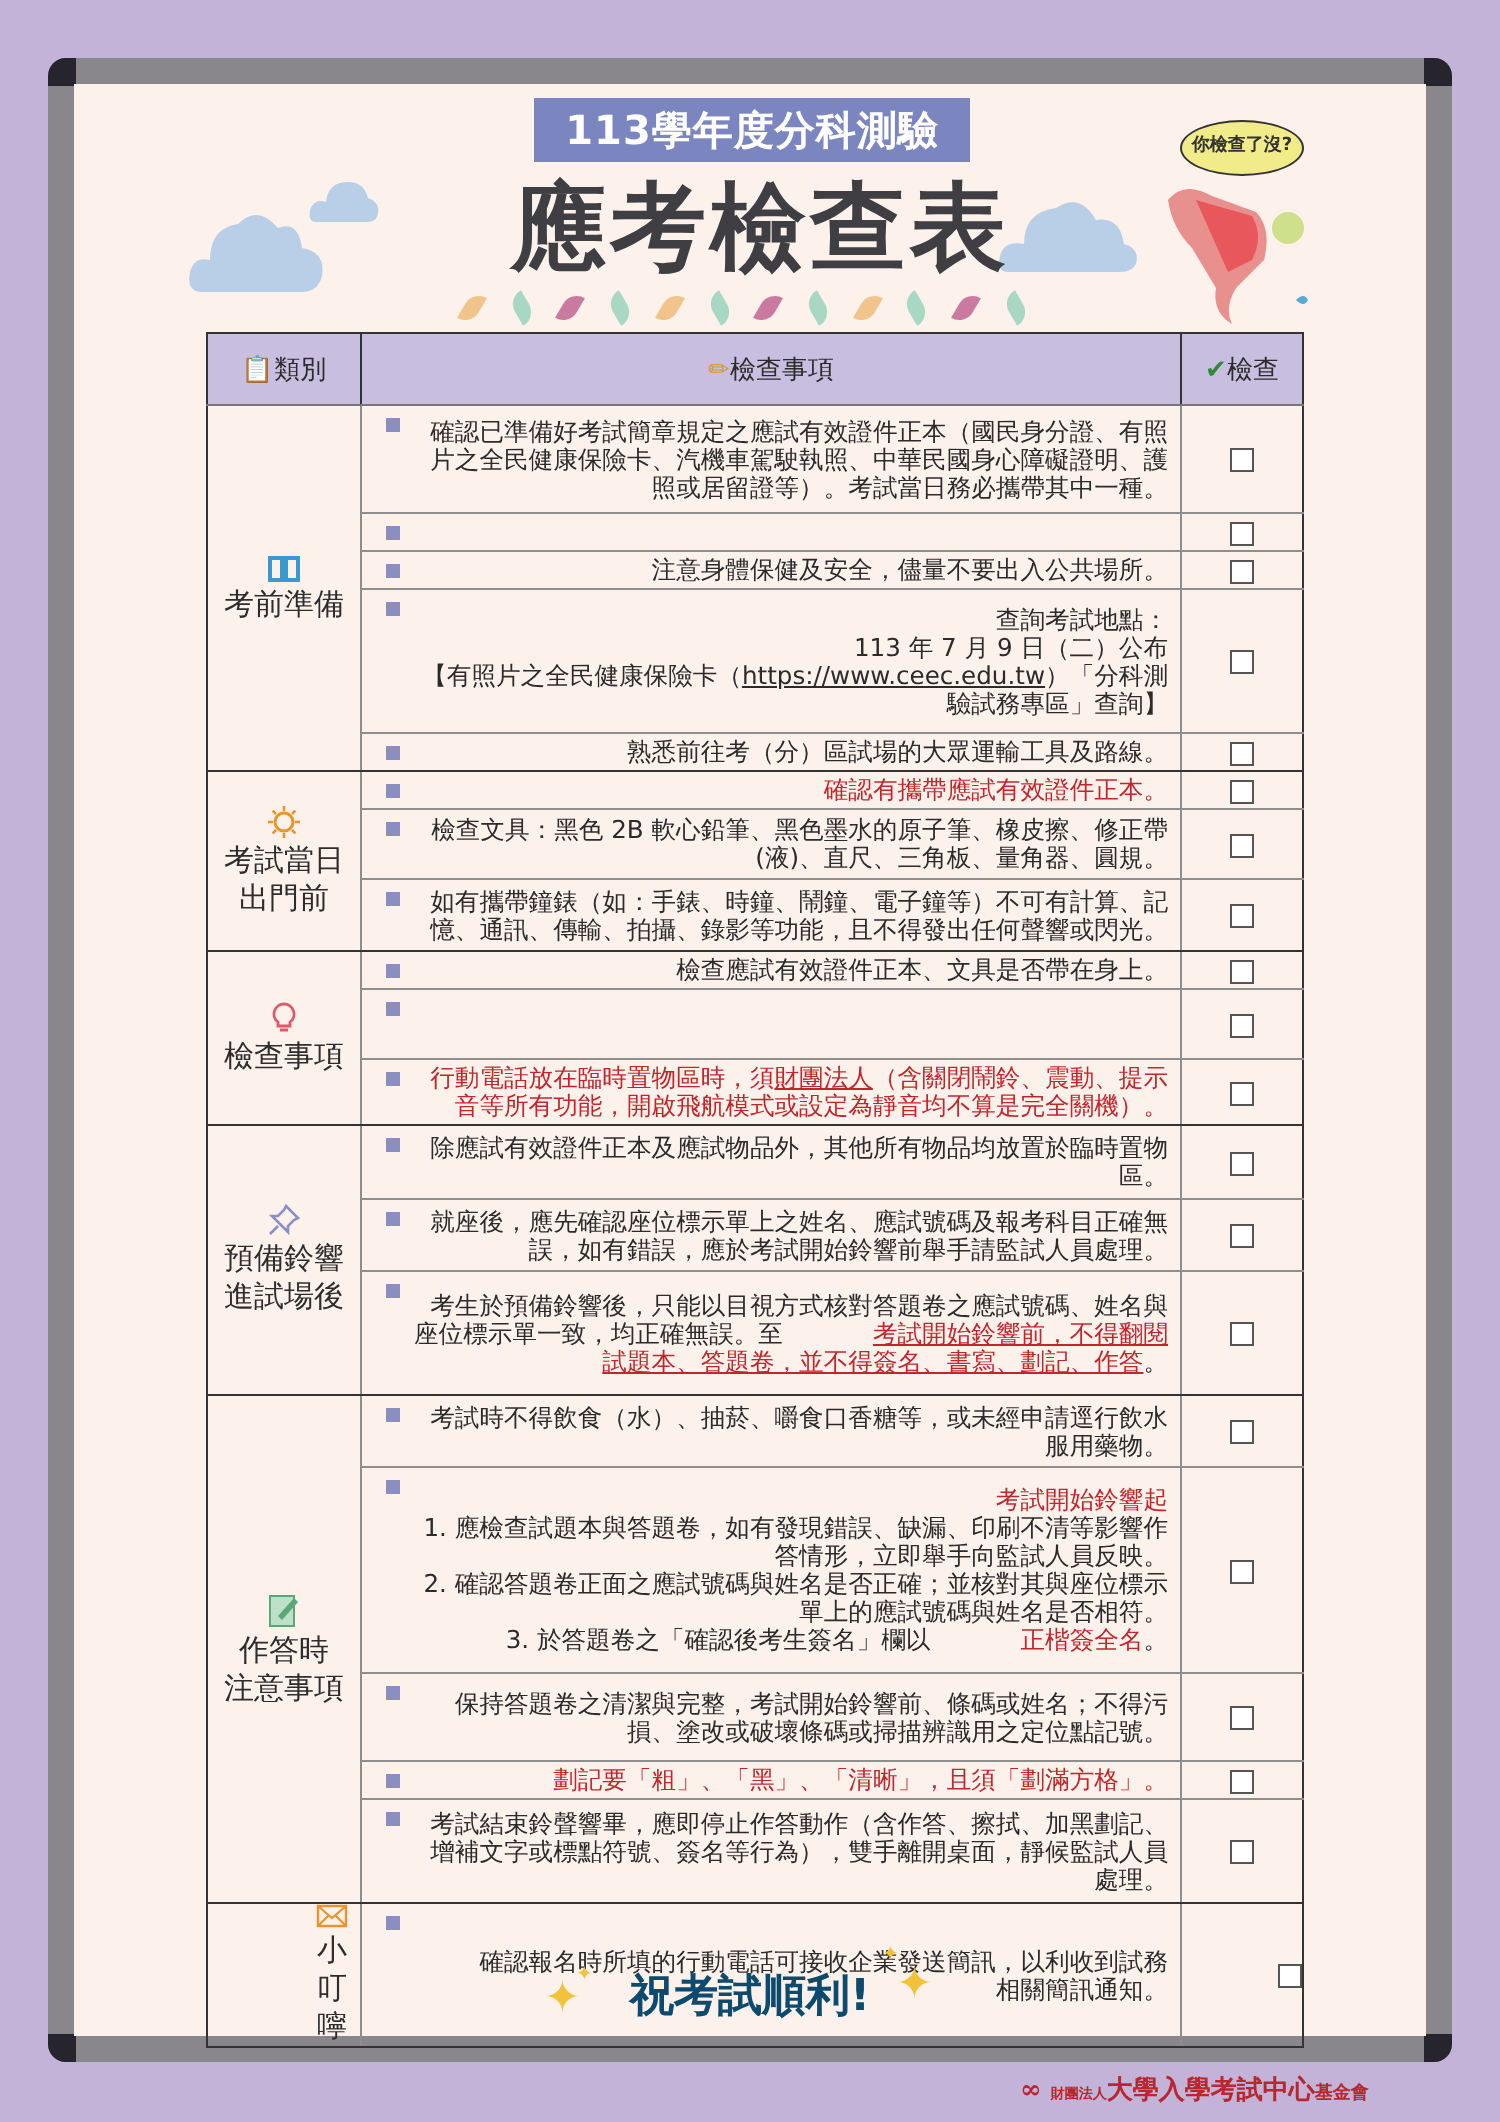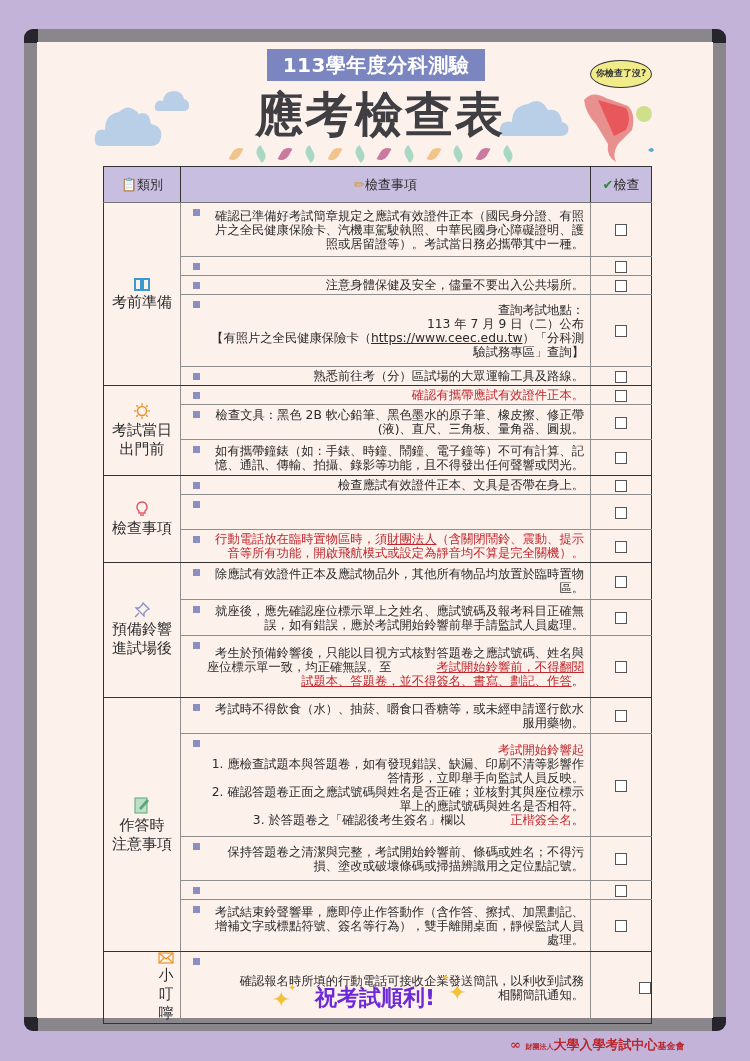--- a/index.html
+++ b/index.html
@@ -28,21 +28,21 @@
   td.item { padding: 1px 6px 1px 26px; line-height: 14px; position: relative; text-align: right; }
   td.item .bullet { position: absolute; left: 12px; top: 6px; width: 7px; height: 7px; background: #8a8fc0; }
   td.chk { text-align: center; border-right: 1.5px solid #333; }
   .box { display: inline-block; width: 12px; height: 12px; border: 1px solid #555; background: #fff; vertical-align: middle; }
   .red { color: #c0272d; margin-left: 45px; }
   .u { text-decoration: underline; }
   .num { display: block; padding-left: 16px; text-indent: -14px; margin-left: -6px; }
   .caticon { display: block; margin: 0 auto 2px; }
   tr.last td { border-bottom: 1.5px solid #333; padding-left: 48px; }
 
-  .wish { position: absolute; left: 270px; top: 983px; width: 210px; text-align: center; font-size: 22px; font-weight: bold; color: #6d28d9; }
+  .wish { position: absolute; left: 270px; top: 983px; width: 210px; text-align: center; font-size: 22px; font-weight: bold; color: #0c4a6e; }
   .spark { position: absolute; color: #f2c23a; }
   .logo { position: absolute; left: 510px; top: 1036px; font-size: 13px; color: #b8272f; font-weight: bold; font-family: "DejaVu Serif", serif; white-space: nowrap; }
 </style>
 </head>
 <body>
 
 <div class="board">
   <div class="cap tl"></div>
   <div class="cap tr"></div>
   <div class="cap bl"></div>
@@ -223,21 +223,21 @@
         <span class="num">2. 確認答題卷正面之應試號碼與姓名是否正確；並核對其與座位標示單上的應試號碼與姓名是否相符。</span>
         <span class="num"><span>3. 於答題卷之「確認後考生簽名」欄以</span><span class="red">正楷簽全名</span><span>。</span></span>
       </td>
       <td class="chk"><span class="box"></span></td>
     </tr>
     <tr style="height:44px">
       <td class="item"><span class="bullet"></span><span>保持答題卷之清潔與完整，考試開始鈴響前、條碼或姓名；不得污損、塗改或破壞條碼或掃描辨識用之定位點記號。</span></td>
       <td class="chk"><span class="box"></span></td>
     </tr>
     <tr style="height:19px">
-      <td class="item red"><span class="bullet"></span></td>
+      <td class="item red"><span class="bullet"></span><span>劃記要「粗」、「黑」、「清晰」，且須「劃滿方格」。</span></td>
       <td class="chk"><span class="box"></span></td>
     </tr>
     <tr style="height:52px">
       <td class="item" style="border-bottom:1.5px solid #333"><span class="bullet"></span><span>考試結束鈴聲響畢，應即停止作答動作（含作答、擦拭、加黑劃記、增補文字或標點符號、簽名等行為），雙手離開桌面，靜候監試人員處理。</span></td>
       <td class="chk" style="border-bottom:1.5px solid #333"><span class="box"></span></td>
     </tr>
 
     <tr class="last" style="height:40px">
       <td class="cat">
         <svg class="caticon" width="16" height="12" viewBox="0 0 16 12">

